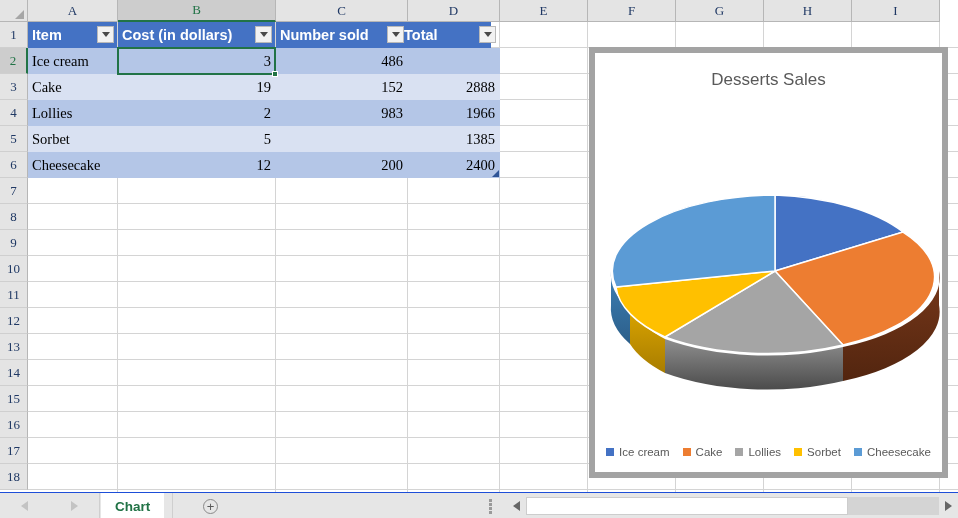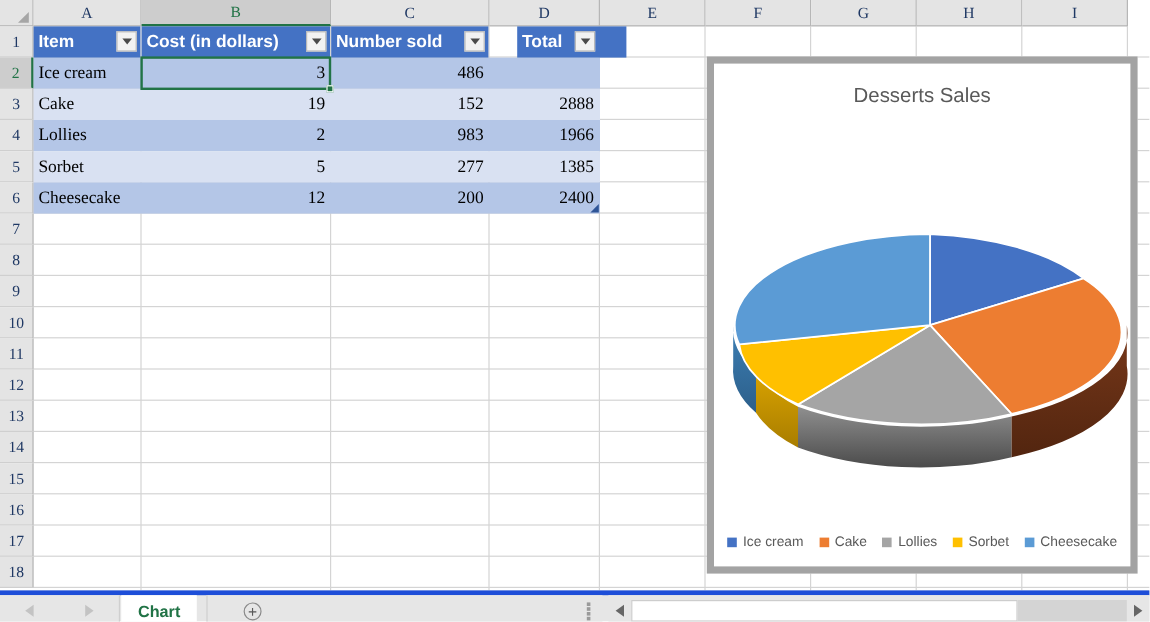--- a/index.html
+++ b/index.html
@@ -117,21 +117,21 @@
     position: absolute; left: 0; bottom: 14px; width: 100%;
     display: flex; align-items: center; justify-content: center; gap: 13px;
   }
   .legend-item { display: flex; align-items: center; gap: 5px; }
   .legend-swatch { width: 8px; height: 8px; }
   .legend-label { font-size: 11.5px; color: #595959; font-family: "Liberation Sans", sans-serif; }
 
   
   .bottom-bar {
     position: absolute; left: 0; top: 492px; width: 958px; height: 26px;
-    background: #e6e6e6; border-top: 4px solid #1d4ed8;
+    background: #e6e6e6; border-top: 1px solid #1d4ed8;
   }
   .nav-arrows {
     position: absolute; left: 0; top: 0; width: 100px; height: 26px;
     background: #e6e6e6; border-right: 1px solid #cfcfcf;
     display: flex; align-items: center; justify-content: space-around;
   }
   .nav-arrows .la { width: 0; height: 0; border-top: 5px solid transparent; border-bottom: 5px solid transparent; border-right: 7px solid #c3c3c3; }
   .nav-arrows .ra { width: 0; height: 0; border-top: 5px solid transparent; border-bottom: 5px solid transparent; border-left: 7px solid #c3c3c3; }
 
   .sheet-tab {
@@ -304,21 +304,21 @@
 
       <div class="thead" style="left:0;   top:0; width:89px;">
           <span>Item</span>
         </div>
       <div class="thead" style="left:248px; top:0; width:131px;">
           <span>Number sold</span>
         </div>
       <div class="thead" style="left:90px; top:0; width:157px;">
           <span>Cost (in dollars)</span>
         </div>
-      <div class="thead" style="left:372px; top:0; width:91px;margin-left:31px;">
+      <div class="thead" style="left:372px; top:0; width:91px;">
           <span>Total</span>
         </div>
 
       <div class="filter-btn" style="left:69px;">
           <span class="t"></span>
         </div>
       <div class="filter-btn" style="left:227px;">
           <span class="t"></span>
         </div>
       <div class="filter-btn" style="left:359px;">
@@ -337,21 +337,20 @@
       <div class="cell num" style="left:248px; top:52px; width:131px;">152</div>
       <div class="cell num" style="left:380px; top:52px; width:91px;">2888</div>
 
       <div class="cell txt" style="left:0;   top:78px;  width:89px;">Lollies</div>
       <div class="cell num" style="left:90px; top:78px;  width:157px;">2</div>
       <div class="cell num" style="left:248px; top:78px; width:131px;">983</div>
       <div class="cell num" style="left:380px; top:78px; width:91px;">1966</div>
 
       <div class="cell txt" style="left:0;   top:104px;  width:89px;">Sorbet</div>
       <div class="cell num" style="left:90px; top:104px;  width:157px;">5</div>
-      <div class="cell num" style="left:248px; top:104px; width:131px;">277</div>
       <div class="cell num" style="left:380px; top:104px; width:91px;">1385</div>
 
       <div class="cell txt" style="left:0;   top:130px;  width:89px;">Cheesecake</div>
       <div class="cell num" style="left:90px; top:130px;  width:157px;">12</div>
       <div class="cell num" style="left:248px; top:130px; width:131px;">200</div>
       <div class="cell num" style="left:380px; top:130px; width:91px;">2400</div>
 
       <div class="table-resize" style="left:464px; top:148px;"></div>
 
       <div class="selcell" style="left:89px; top:25px; width:159px; height:28px;"></div>

